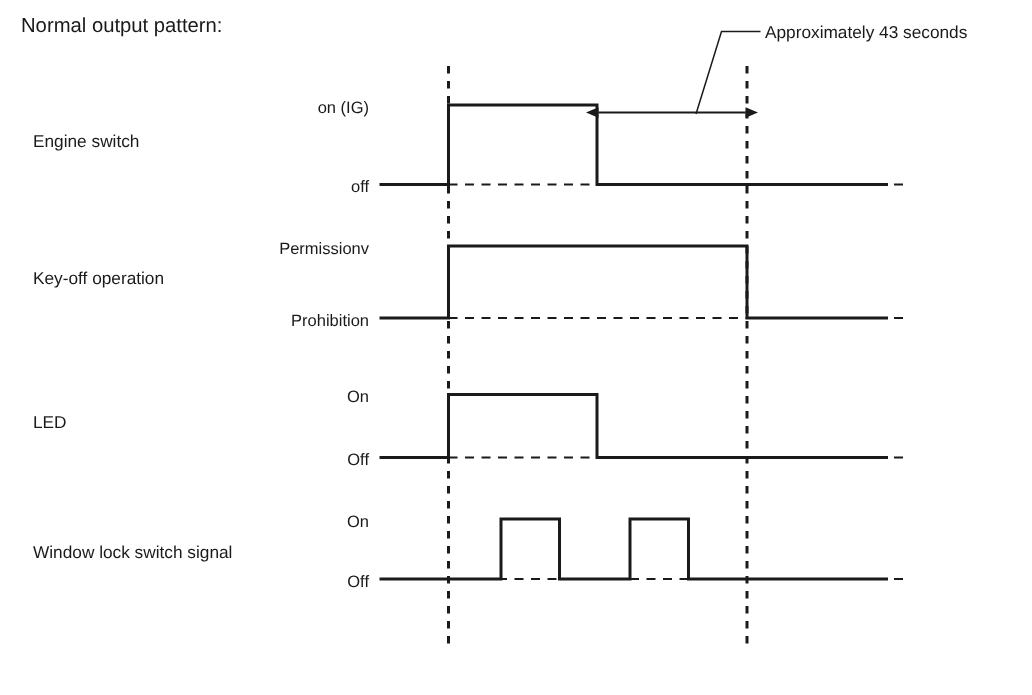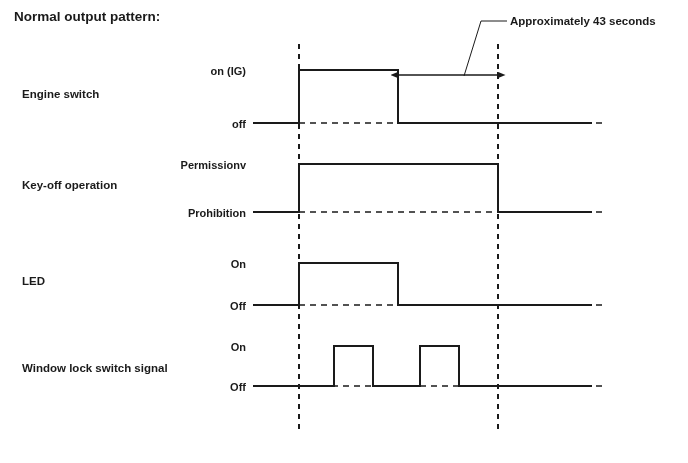--- a/index.html
+++ b/index.html
@@ -11,21 +11,20 @@
     width: 688px;
     height: 463px;
     font-family: "Liberation Sans", sans-serif;
     color: #1a1a1a;
     overflow: hidden;
   }
   #diagram-root {
     position: relative;
     width: 688px;
     height: 463px;
-    font-weight: bold;
   }
   svg.timing-canvas {
     position: absolute;
     left: 0;
     top: 0;
     width: 688px;
     height: 463px;
   }
   .txt {
     font-family: "Liberation Sans", sans-serif;

